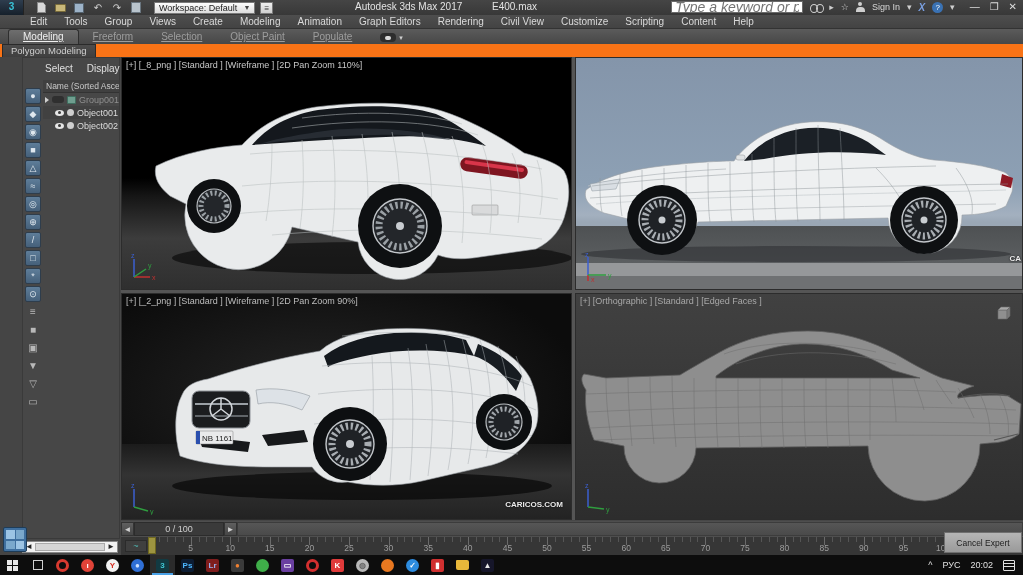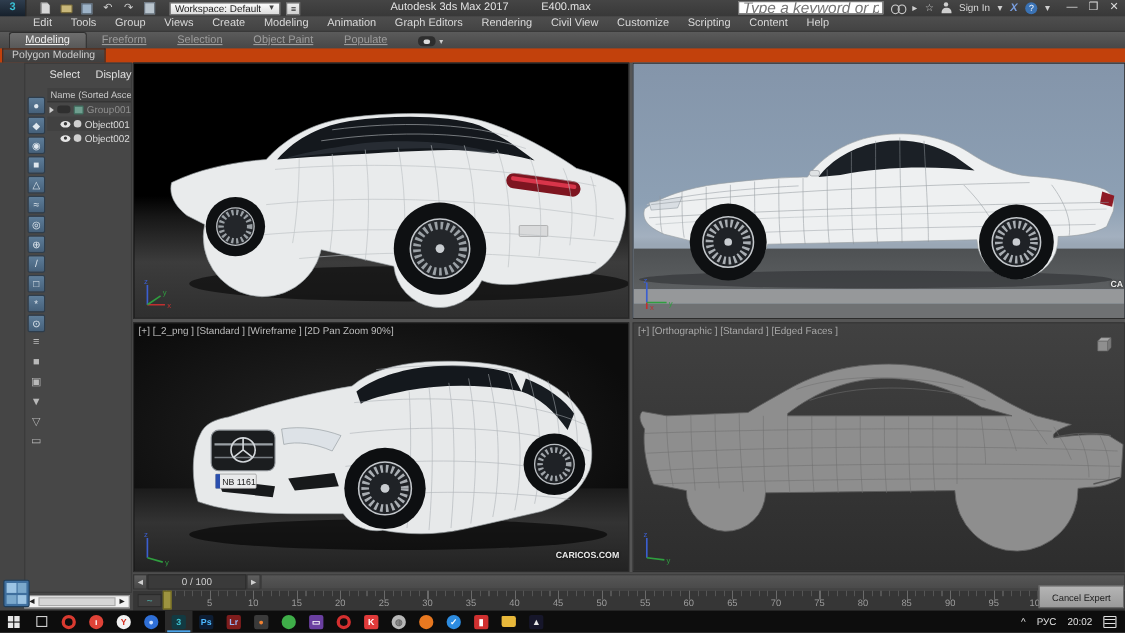--- a/index.html
+++ b/index.html
@@ -62,21 +62,21 @@
   .rtab { font-size:10px; color:#9d9d9d; padding:1px 14px 2px 14px;text-decoration:underline; }
   .rtab.active { color:#efefef; background:linear-gradient(#6e6e6e,#585858);
     border:1px solid #2e2e2e; border-bottom:none; border-radius:3px 3px 0 0; }
   .ribbon-overflow { margin-left:14px; margin-bottom:2px; display:flex; align-items:center; gap:3px; }
   .ribbon-overflow .pill { width:16px; height:9px; background:#2d2d2d; border-radius:4px;
     display:flex; align-items:center; justify-content:center; }
   .ribbon-overflow .pill i { width:6px; height:4px; background:#dcdcdc; border-radius:2px; }
   .ribbon-overflow .caret { color:#cfcfcf; font-size:7px; }
 
   
-  .subrow { position:absolute; left:0; top:44px; width:100%; height:13px; background:#c2410c; }
+  .subrow { position:absolute; left:0; top:44px; width:100%; height:13px; background:#f97316; }
   .subtab { position:absolute; left:2px; top:0; height:13px; background:linear-gradient(#4c4c4c,#3f3f3f);
     border:1px solid #2a2a2a; border-bottom:none; color:#cfcfcf; font-size:9.5px;
     padding:0 8px; line-height:12px; }
 
   
   .explorer { position:absolute; left:22px; top:57px; width:98px; height:482px;
     background:#474747; border:1px solid #3a3a3a; }
   .exp-menus { display:flex; gap:14px; padding:5px 0 6px 22px; }
   .exp-menus span { color:#e0e0e0; font-size:10px; }
   .exp-body { position:relative; height:calc(100% - 24px); }
@@ -389,20 +389,21 @@
           <circle cx="278" cy="168" r="27" fill="#23262a" stroke="#c3c7cb" stroke-width="1.4"></circle>
           <circle cx="278" cy="168" r="21" fill="none" stroke="#9aa0a5" stroke-width="7" stroke-dasharray="2.4 2.8"></circle>
           <circle cx="278" cy="168" r="4" fill="#c9cdd1"></circle>
         </g>
         <g>
           <circle cx="92" cy="148" r="27" fill="#0e1012"></circle>
           <circle cx="92" cy="148" r="17" fill="#23262a" stroke="#b9bdc1" stroke-width="1.2"></circle>
           <circle cx="92" cy="148" r="13" fill="none" stroke="#9aa0a5" stroke-width="5" stroke-dasharray="2 2.4"></circle>
         </g>
       </svg>
+      <span class="vp-label">[+] [_8_png ] [Standard ] [Wireframe ] [2D Pan Zoom 110%]</span>
       <svg class="gizmo" width="34" height="34" viewBox="0 0 34 34">
         <line x1="8" y1="26" x2="8" y2="8" stroke="#3b5fd0" stroke-width="1.5"></line>
         <line x1="8" y1="26" x2="24" y2="26" stroke="#c03030" stroke-width="1.5"></line>
         <line x1="8" y1="26" x2="20" y2="18" stroke="#2f9e3f" stroke-width="1.5"></line>
         <text x="5" y="7" font-size="7" fill="#3b5fd0">z</text>
         <text x="26" y="29" font-size="7" fill="#c03030">x</text>
         <text x="22" y="17" font-size="7" fill="#2f9e3f">y</text>
       </svg>
     </div>
 

